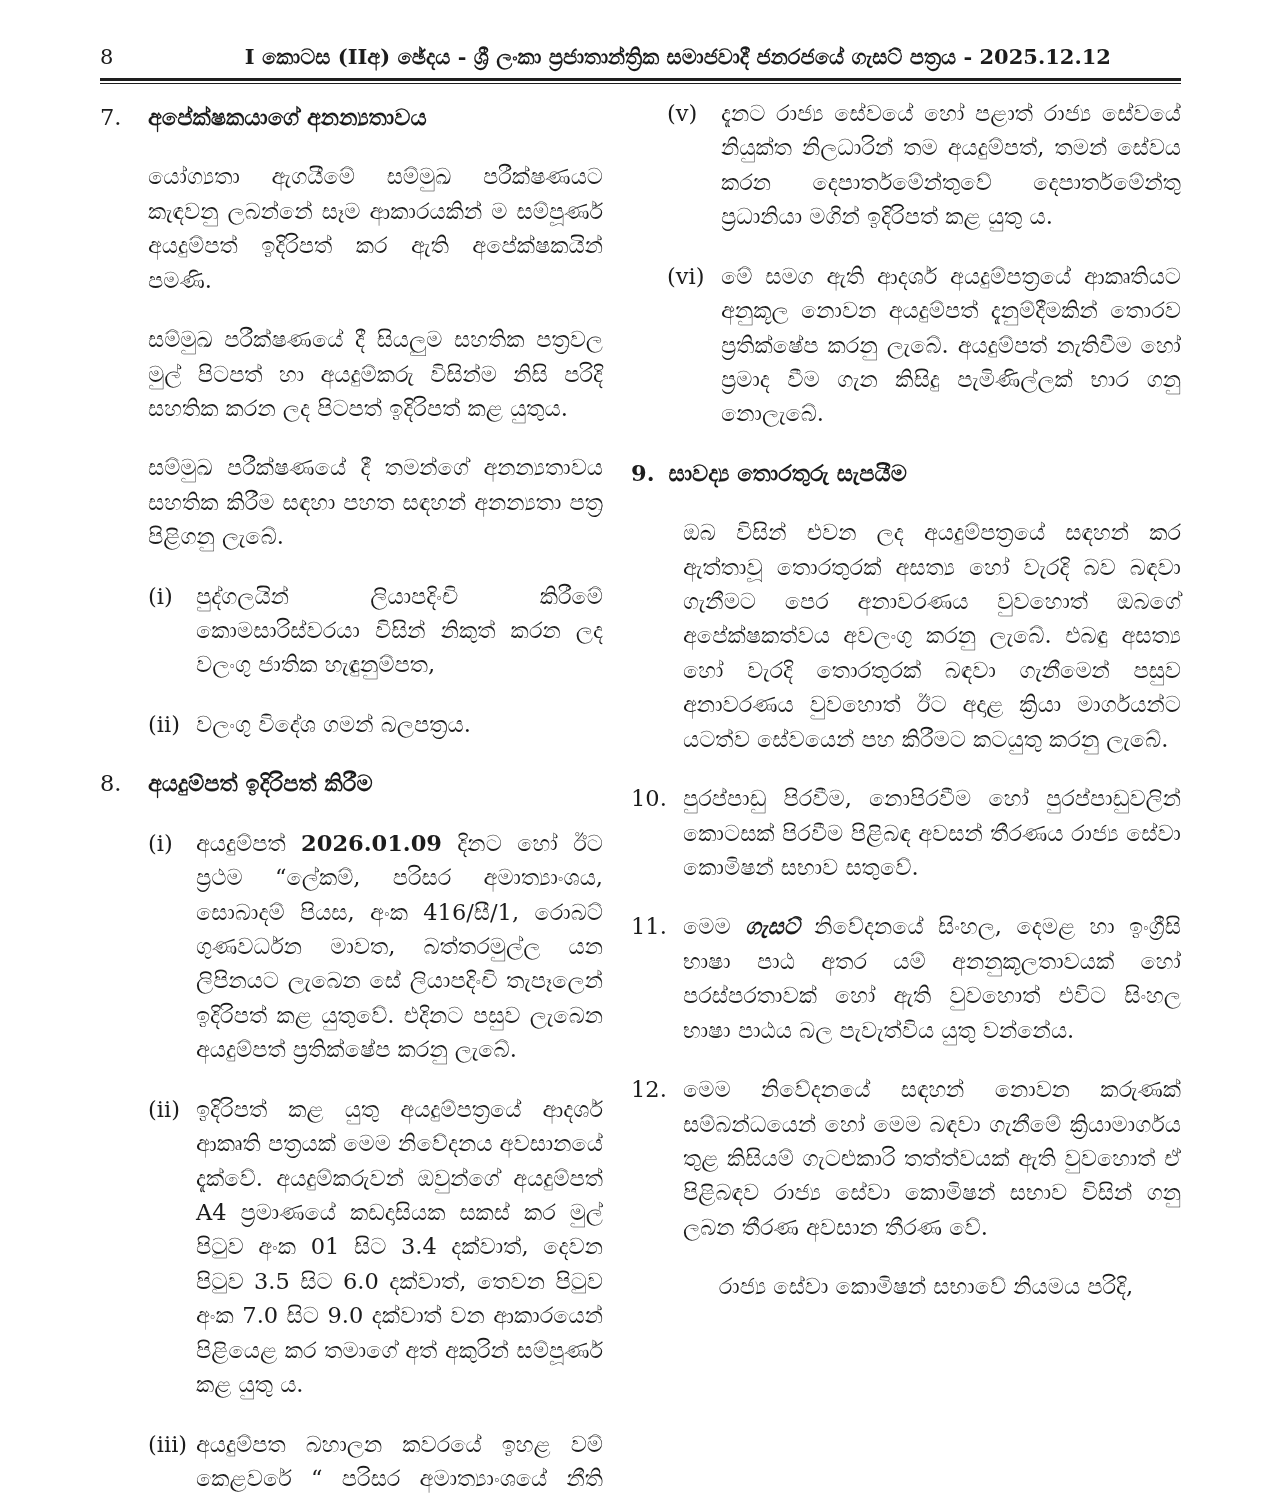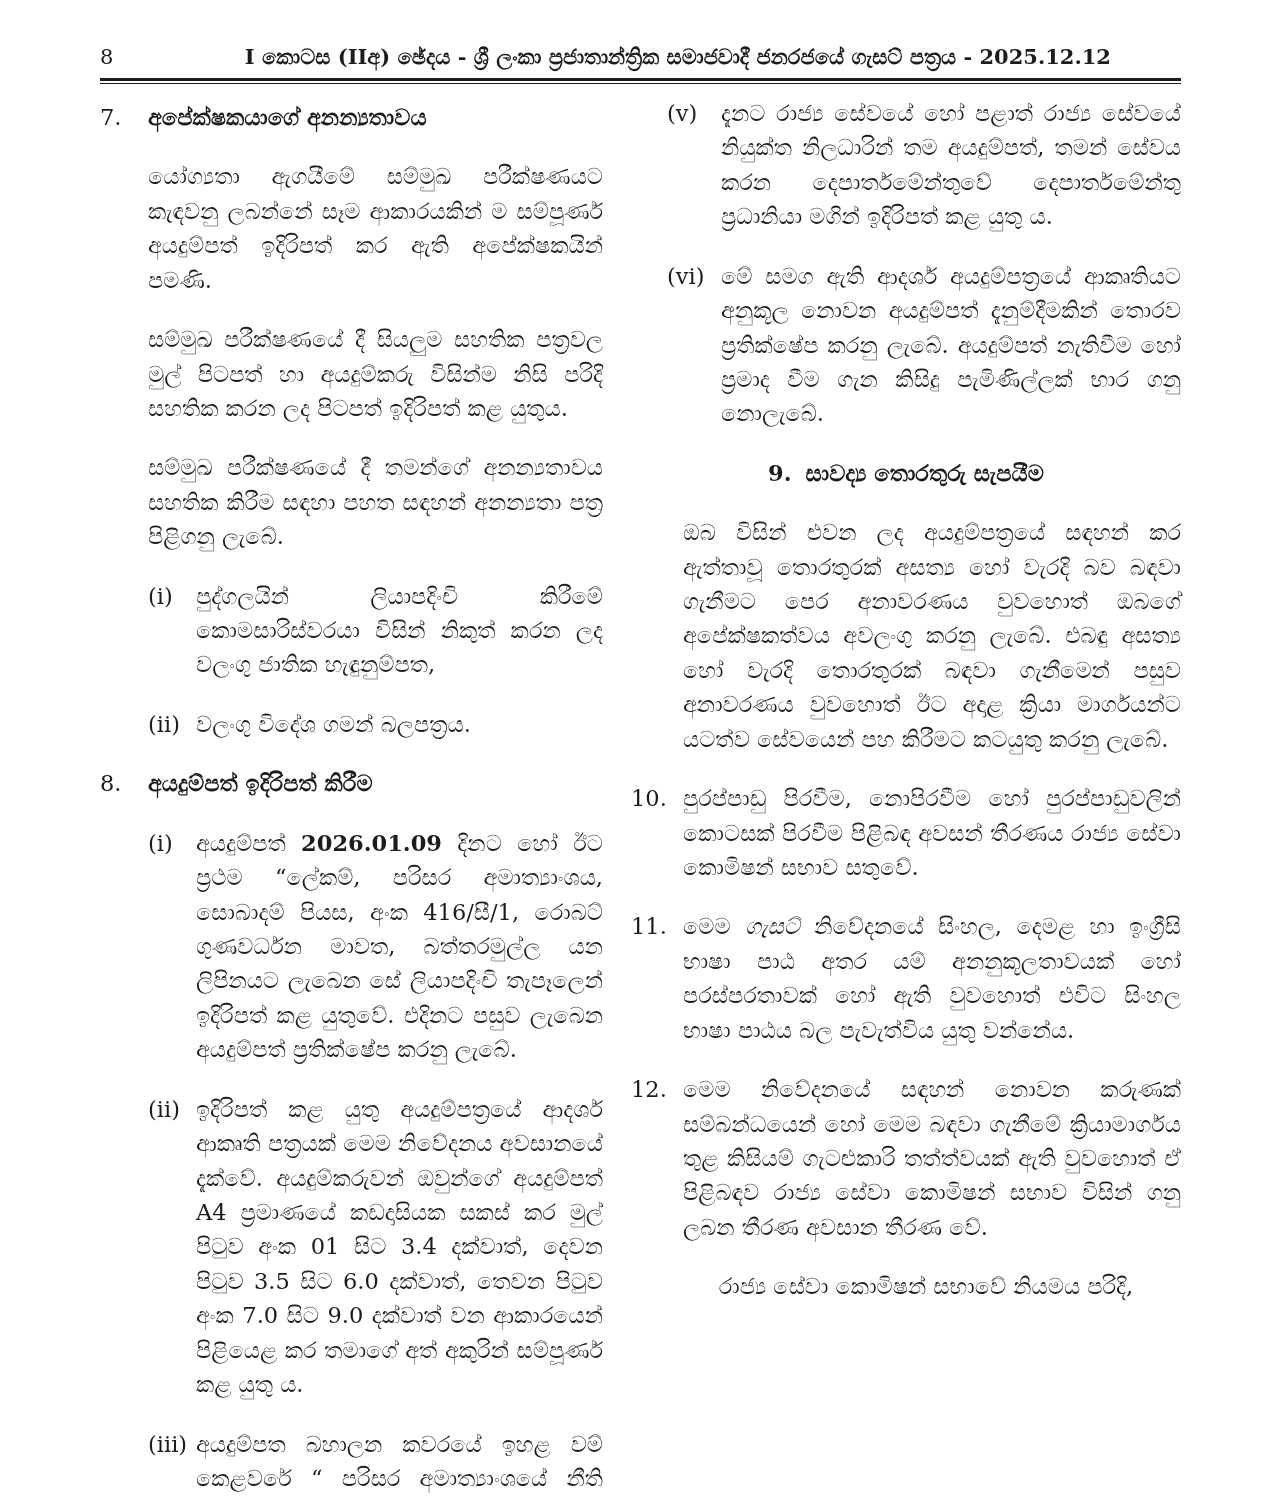--- a/index.html
+++ b/index.html
@@ -50,30 +50,30 @@
   .item { display: flex; margin-left: 48px; margin-bottom: 25px; }
   .item .marker2 { flex: 0 0 48px; }
   .item .para { margin-bottom: 0; flex: 1; }
 
   
   .cont-para { margin-left: 84px; }
   .item-r { display: flex; margin-left: 36px; margin-bottom: 25px; }
   .item-r .marker2 { flex: 0 0 54px; }
   .item-r .para { margin-bottom: 0; flex: 1; }
 
-  .sec9-head { font-weight: bold; margin: 8px 0 25px 0; text-align: center; }
+  .sec9-head { font-weight: bold; margin: 8px 0 25px 0; }
   .sec9-head .num { display: inline-block; margin-right: 14px; }
   .ind-r { margin-left: 52px; }
 
   .sec-row { display: flex; margin-bottom: 25px; margin-top: 4px; }
   .sec-row .marker3 { flex: 0 0 52px; }
   .sec-row .para { margin-bottom: 0; flex: 1; }
 
   .by-order { text-align: center; margin: 20px 0 0 40px; }
-  .it { font-style: italic; }
+  .it { font-style: italic; font-weight: bold; }
   b, .bd { font-weight: bold; }
 </style>
 </head>
 <body>
 
 <div class="page">
 
   <div class="hdr">
     <span class="pg-num">8</span>
     <span class="pg-title">I කොටස (IIඅ) ඡේදය - ශ්‍රී ලංකා ප්‍රජාතාන්ත්‍රික සමාජවාදී ජනරජයේ ගැසට් පත්‍රය - 2025.12.12</span>

